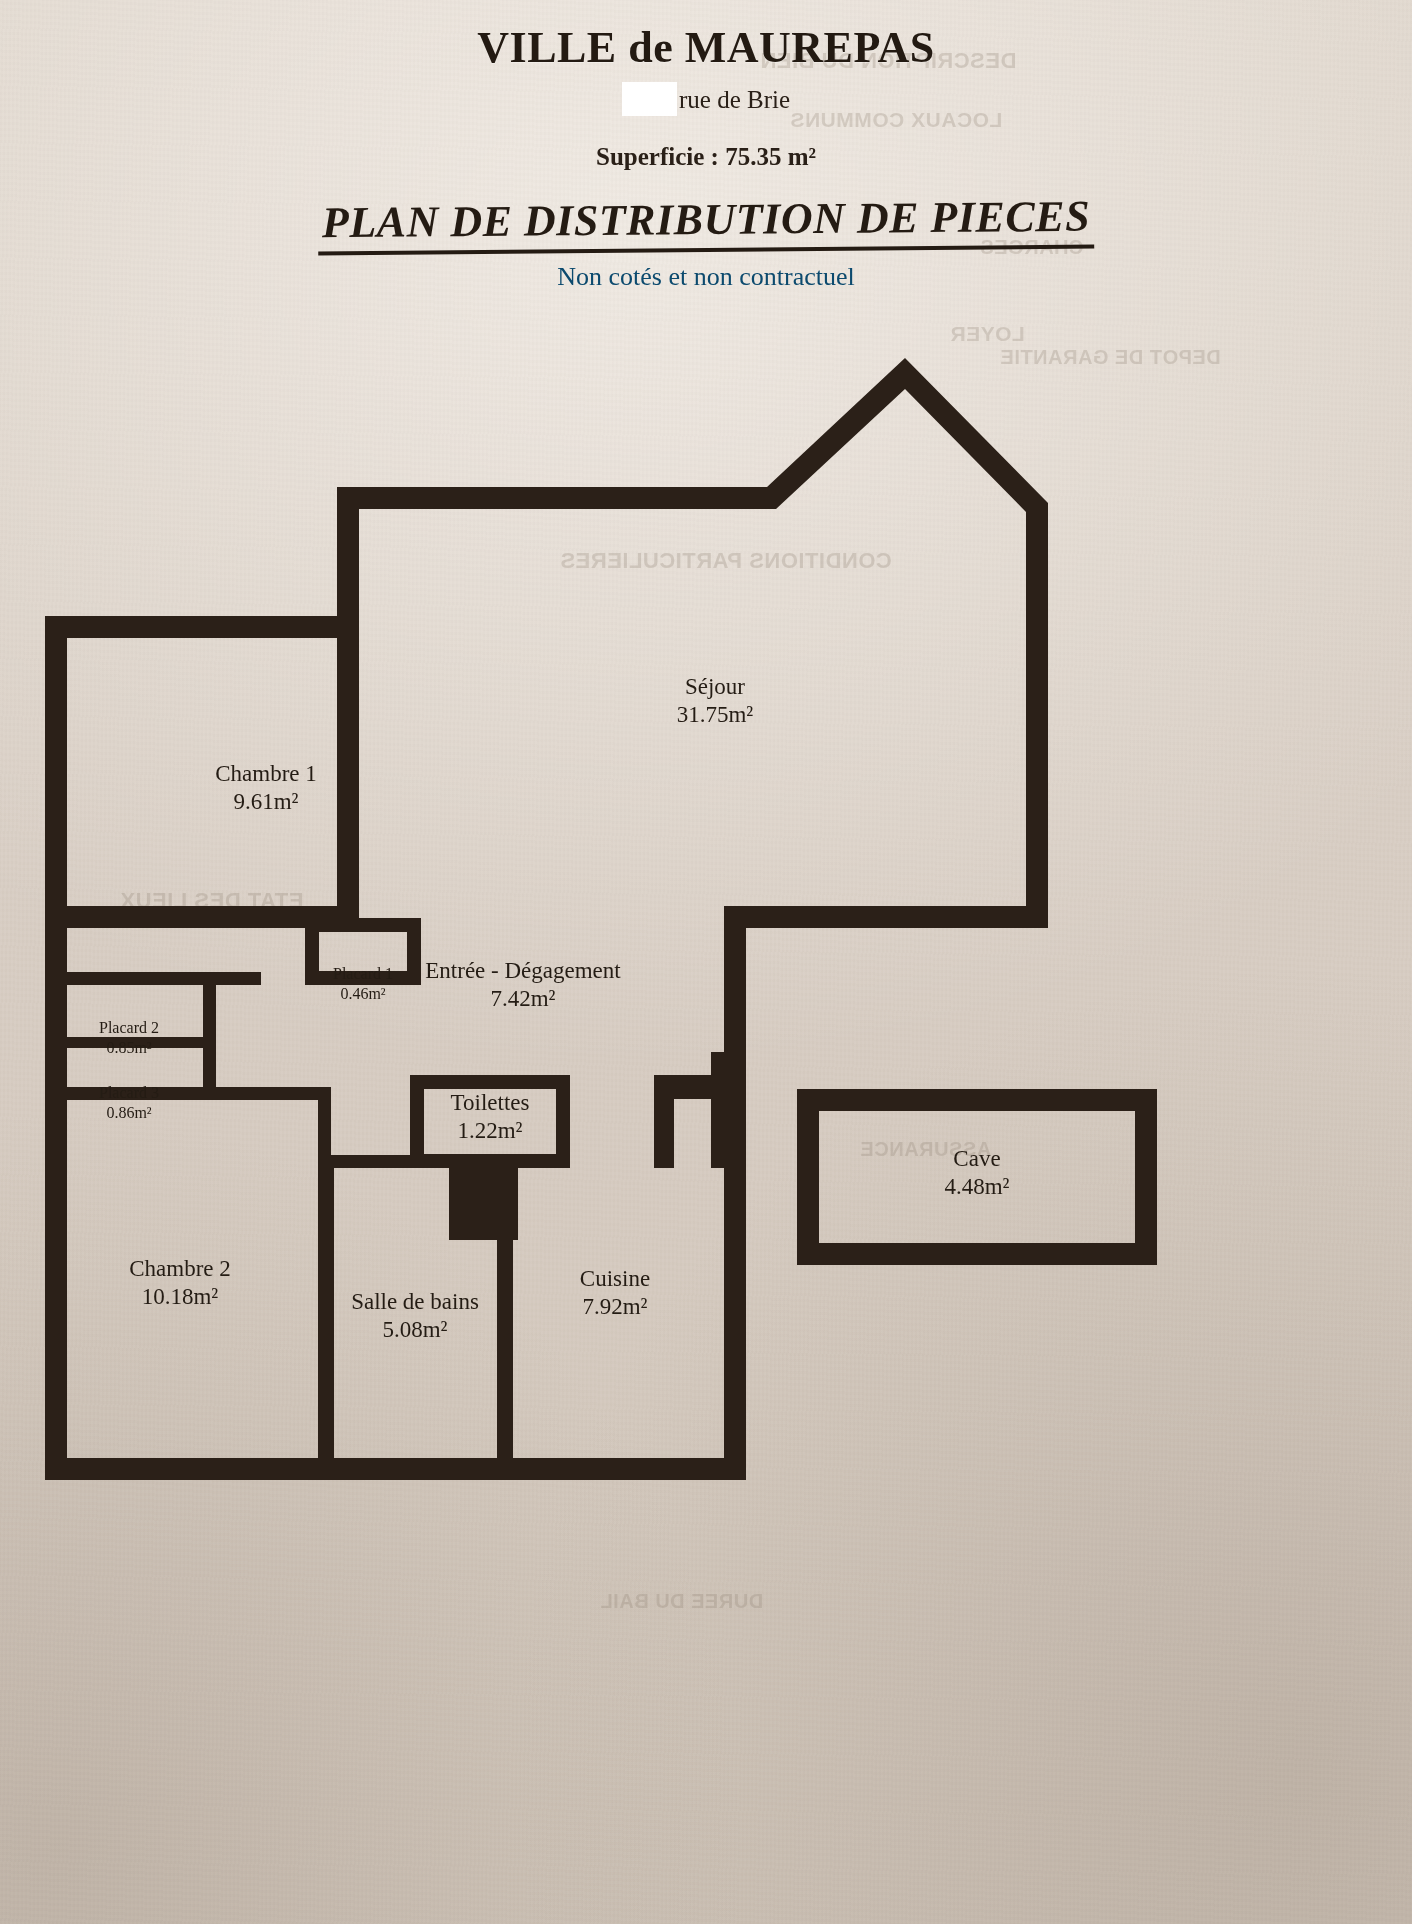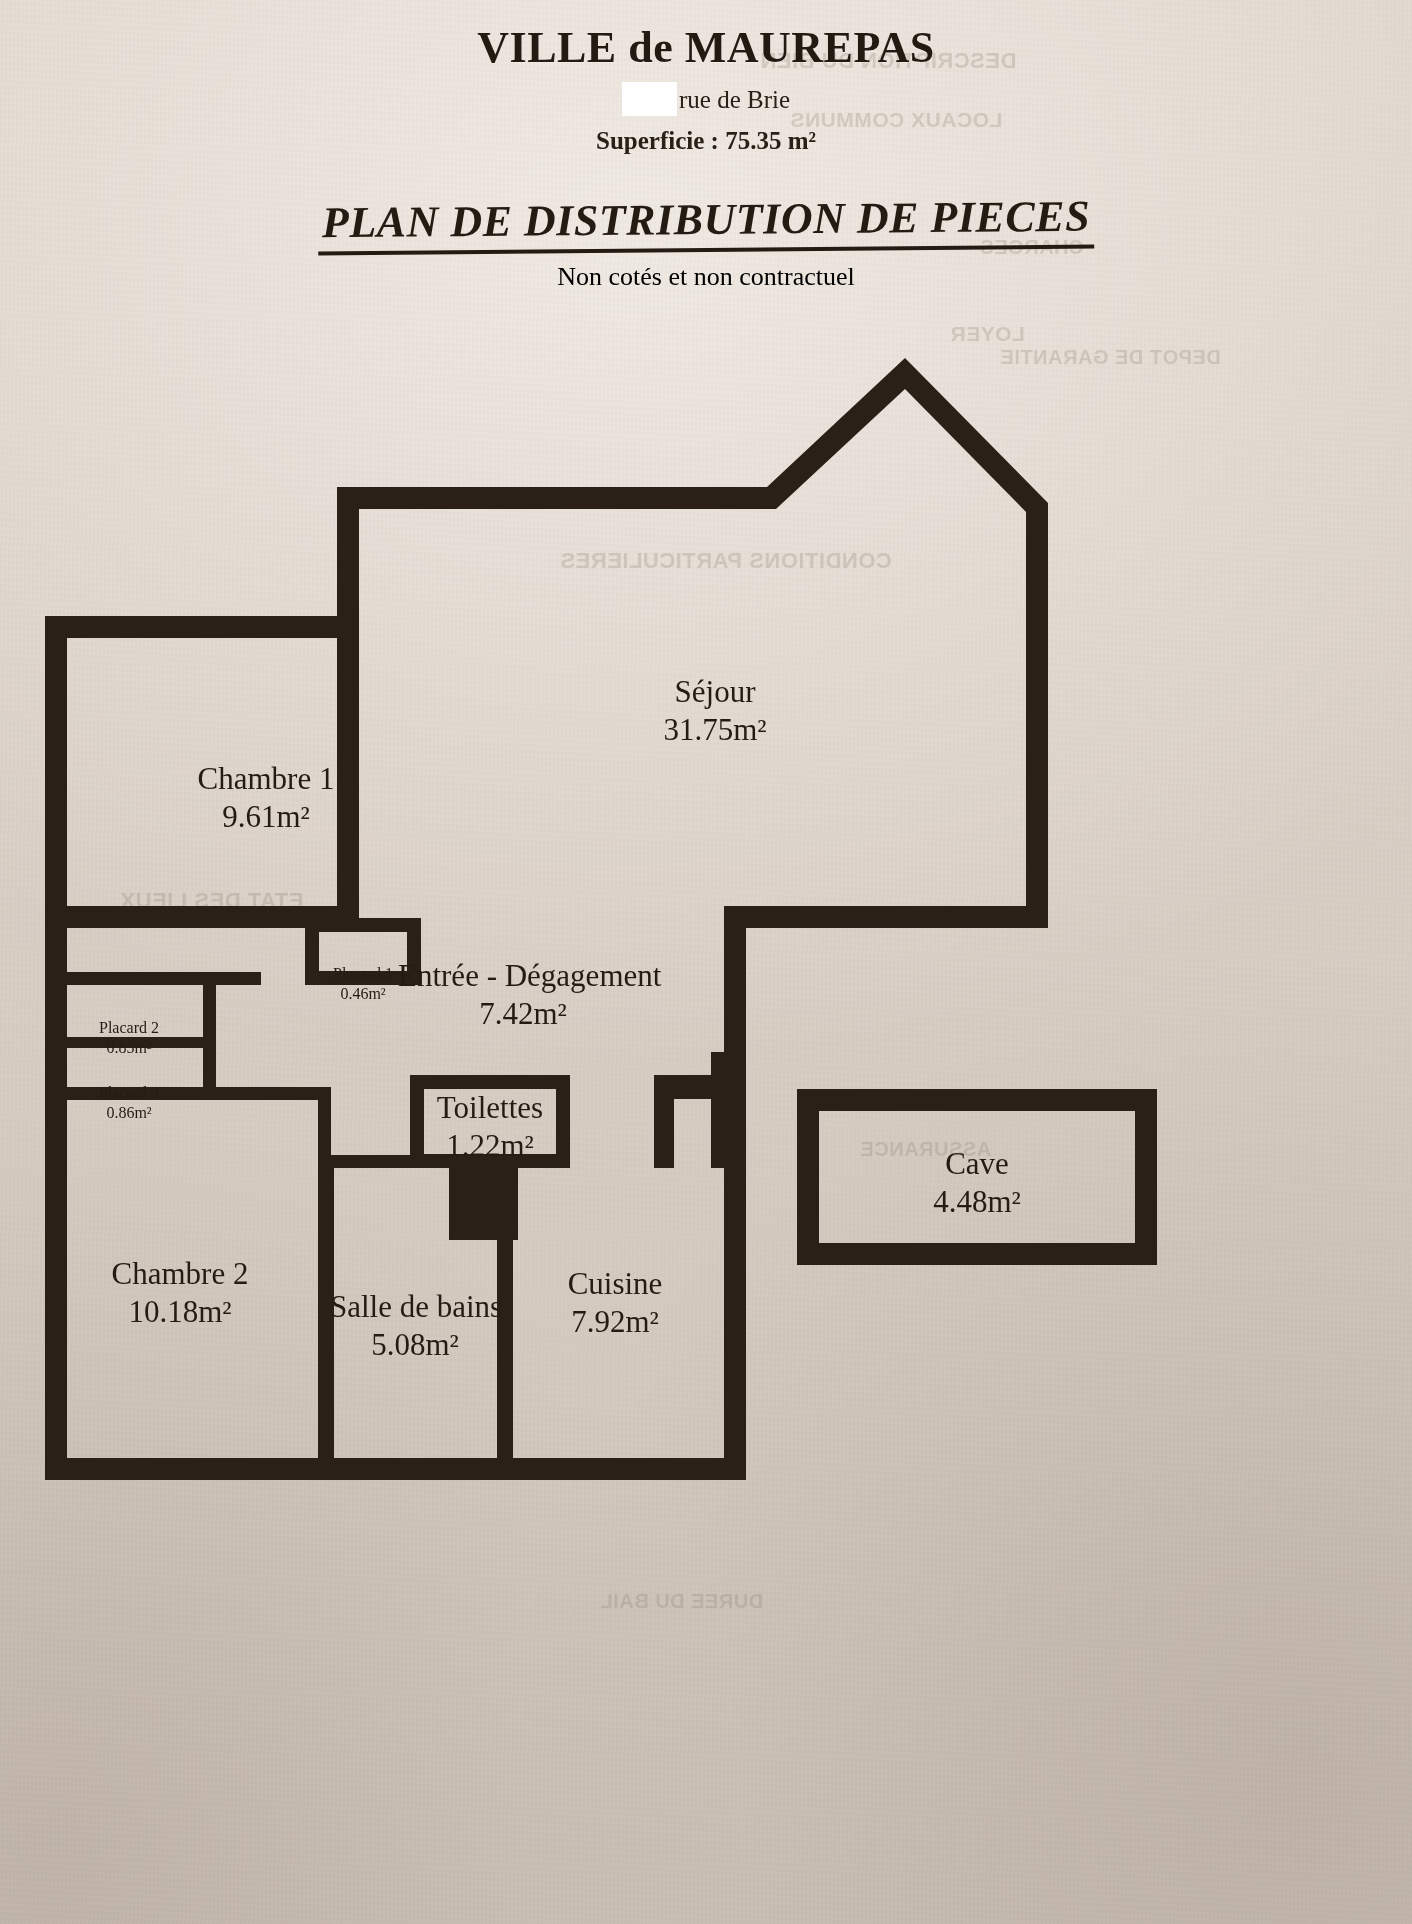--- a/index.html
+++ b/index.html
@@ -49,46 +49,46 @@
     text-shadow:0 1px 0 rgba(255,255,255,.35);
   }
   .addr-line{
     margin-top:12px;font-size:25px;font-weight:400;line-height:1;
     display:flex;justify-content:center;align-items:center;
   }
   .redaction{
     display:inline-block;width:55px;height:34px;background:#ffffff;
     margin-right:2px;
   }
-  .superficie{margin-top:12px;font-size:25px;font-weight:700;line-height:1;}
+  .superficie{margin-top:28px;font-size:25px;font-weight:700;line-height:1;}
 
   #plan-title{
     position:absolute;left:0;right:0;top:196px;text-align:center;
   }
   .plan-title-text{
     display:inline-block;
     font-size:44px;font-weight:700;font-style:italic;letter-spacing:.5px;
     color:#241b13;
     border-bottom:4px solid #241b13;
     padding:0 4px 4px 4px;
     line-height:1.1;
     transform:rotate(-0.5deg);
   }
   #plan-sub{
     position:absolute;left:0;right:0;top:262px;text-align:center;
-    font-size:26px;color:#000000;
+    font-size:26px;color:#0c4a6e;
   }
 
   
   #plan{position:absolute;left:0;top:0;width:1412px;height:1924px;}
   #plan svg{display:block;}
   .rlabel{
     position:absolute;
     text-align:center;
-    font-size:31px;
+    font-size:23px;
     line-height:1.22;
     color:#241c14;
     white-space:nowrap;
     user-select:none;
   }
   .rlabel .nm{display:block;}
   .rlabel .ar{display:block;}
   .rlabel.small{font-size:16px;margin-top:40px;}
 </style>
 </head>

